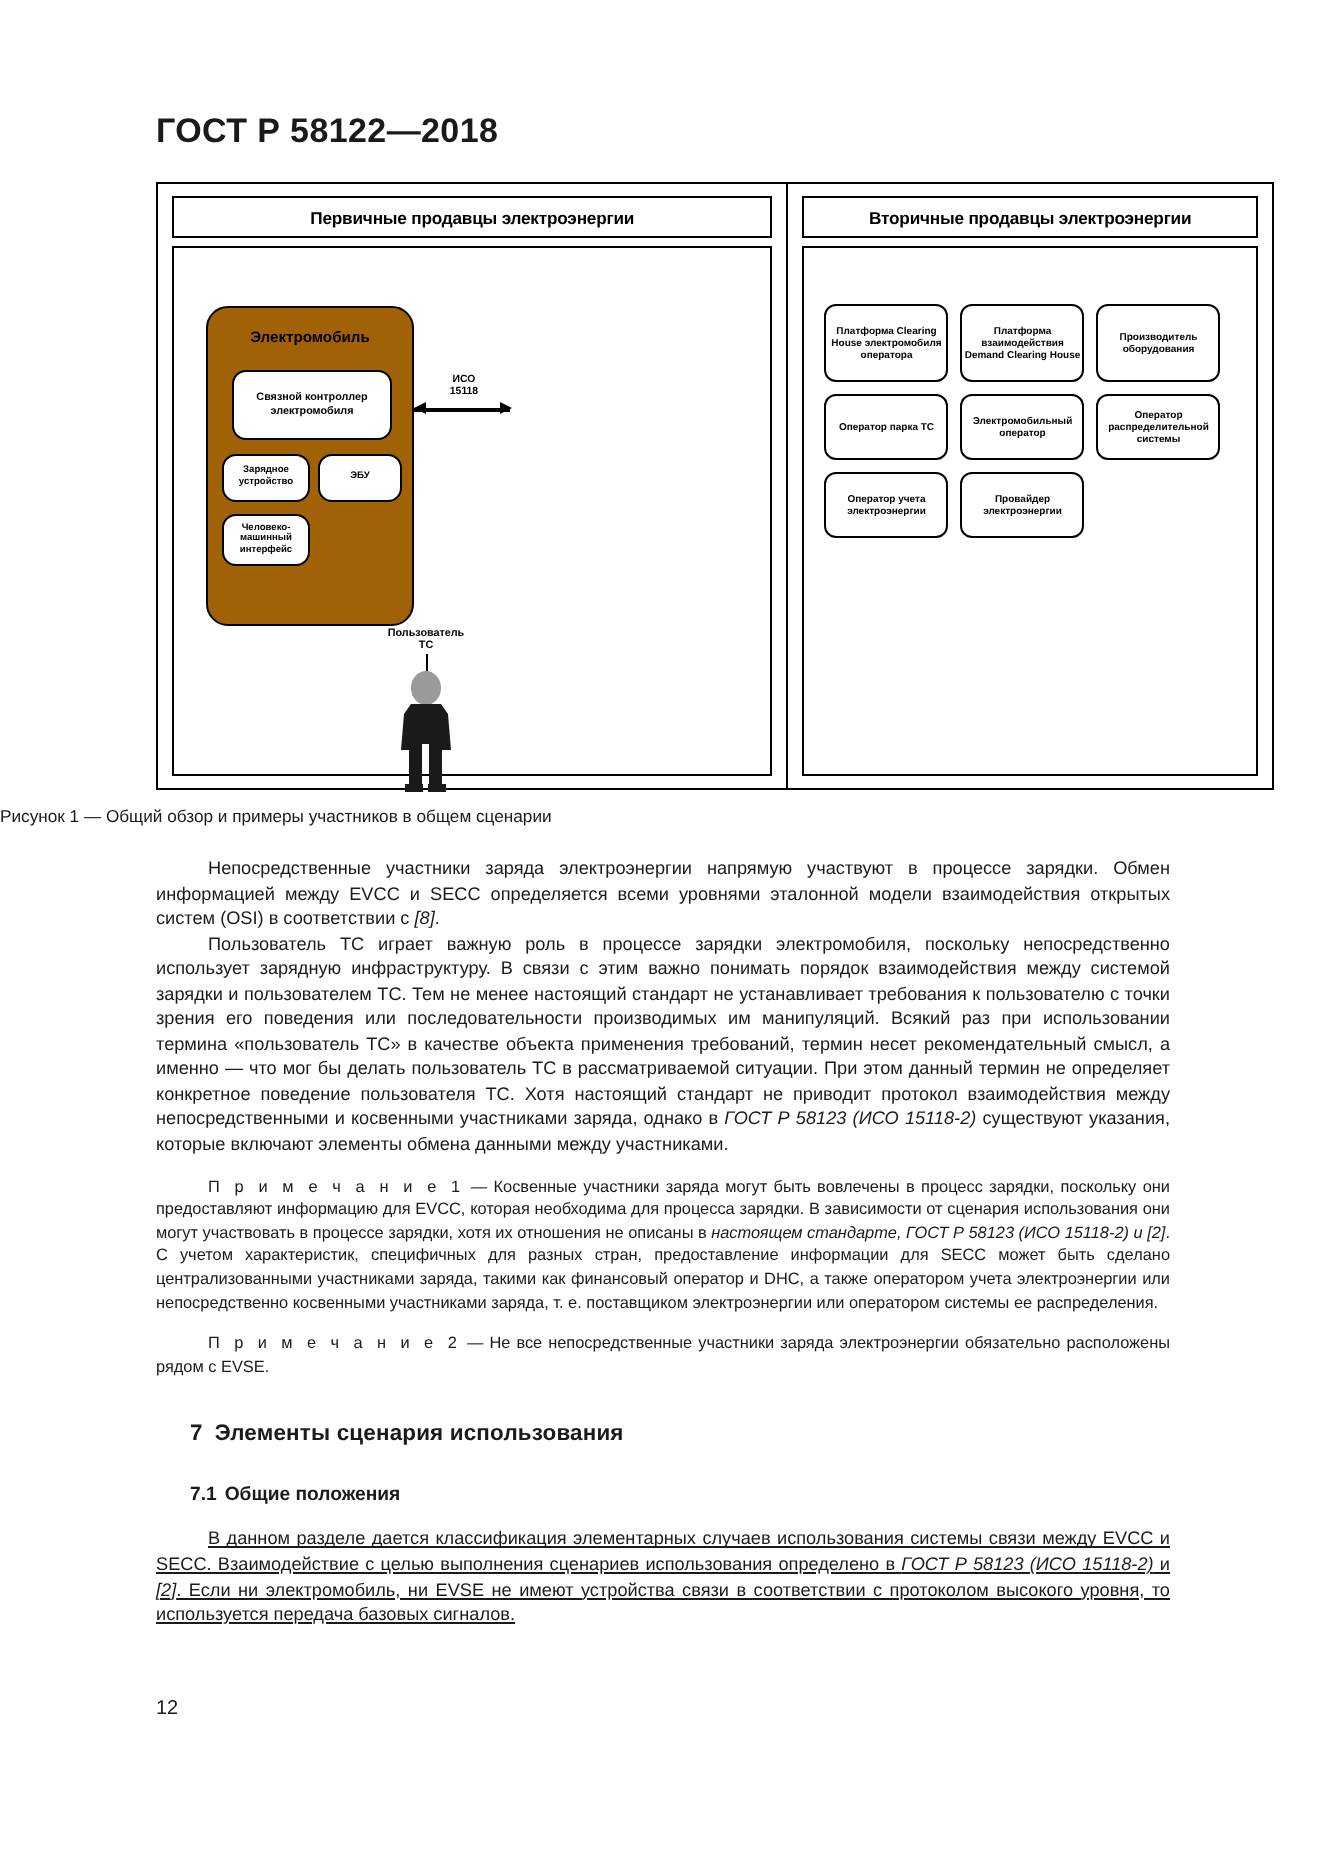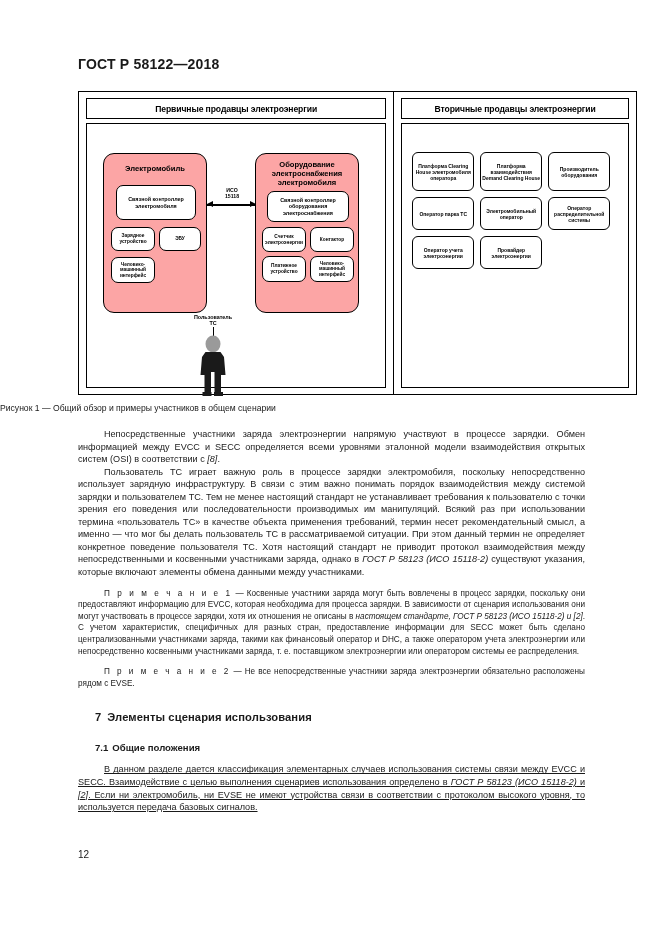--- a/index.html
+++ b/index.html
@@ -20,21 +20,21 @@
     position: absolute;
     inset: 0;
     padding: 0;
   }
 
   
   .doc-header {
     position: absolute;
     left: 78px;
     top: 56px;
-    font-size: 14px;
+    font-size: 17px;
     font-weight: bold;
     letter-spacing: 0.2px;
   }
 
   
   .figure-wrap {
     position: absolute;
     left: 78px;
     top: 91px;
     width: 559px;
@@ -72,21 +72,21 @@
     top: 31px; bottom: 6px;
     border: 1.2px solid #000;
   }
 
   
   .grp {
     position: absolute;
     border: 1.6px solid #000;
     border-radius: 11px;
     box-sizing: border-box;
-    background: #fca5a5;
+    background: #a16207;
   }
   .grp-title {
     position: absolute;
     left: 0; right: 0;
     text-align: center;
     font-size: 7.6px;
     font-weight: bold;
     line-height: 9px;
     color: #000;
   }
@@ -224,28 +224,20 @@
           </div>
 
           <div class="conn-line" style="left:120px; top:80px; width:48px;"></div>
           <div class="conn-arrow" style="left:163px; top:77.2px; border-left:6px solid #000;"></div>
           <div class="conn-arrow" style="left:120px; top:77.2px; border-right:6px solid #000;"></div>
           <div class="conn-label" style="left:126px; top:63px; width:36px;">
             <span>ИСО</span><br>
             <span>15118</span>
           </div>
 
-          <div class="grp" style="left:168px; top:29px; width:104px; height:160px;">
-            <div class="grp-title" style="top:6px; padding:0 5px;">Оборудование электроснабжения электромобиля</div>
-            <div class="bx" style="left:11px; top:37px; width:82px; height:31px;">Связной контроллер оборудования электроснабжения</div>
-            <div class="bx sm" style="left:6px; top:73px; width:44px; height:25px;">Счетчик электроэнергии</div>
-            <div class="bx sm" style="left:54px; top:73px; width:44px; height:25px;">Контактор</div>
-            <div class="bx sm" style="left:6px; top:102px; width:44px; height:26px;">Платежное устройство</div>
-            <div class="bx sm" style="left:54px; top:102px; width:44px; height:26px;">Человеко-машинный интерфейс</div>
-          </div>
 
           <div class="user-label" style="left:86px; top:190px; width:80px;">
             <span>Пользователь</span><br>
             <span>ТС</span>
           </div>
           <div class="user-line" style="left:125.5px; top:203px; height:9px;"></div>
 
           <svg class="person" style="left:108px; top:211px;" width="36" height="62" viewBox="0 0 36 62">
             <ellipse cx="18" cy="9" rx="7.5" ry="8.5" fill="#9a9a9a"></ellipse>
             <path d="M10.5 17 L25.5 17 L29 22 L30.5 40 L25.5 40 L25.5 37 L10.5 37 L10.5 40 L5.5 40 L7 22 Z" fill="#1a1a1a"></path>

